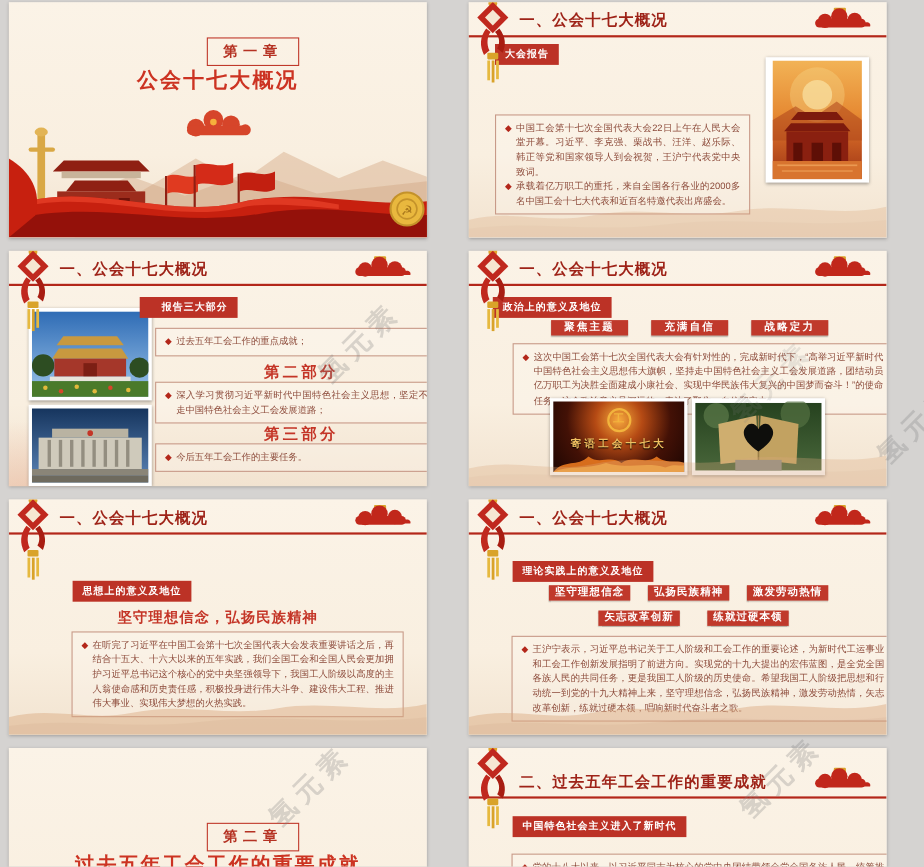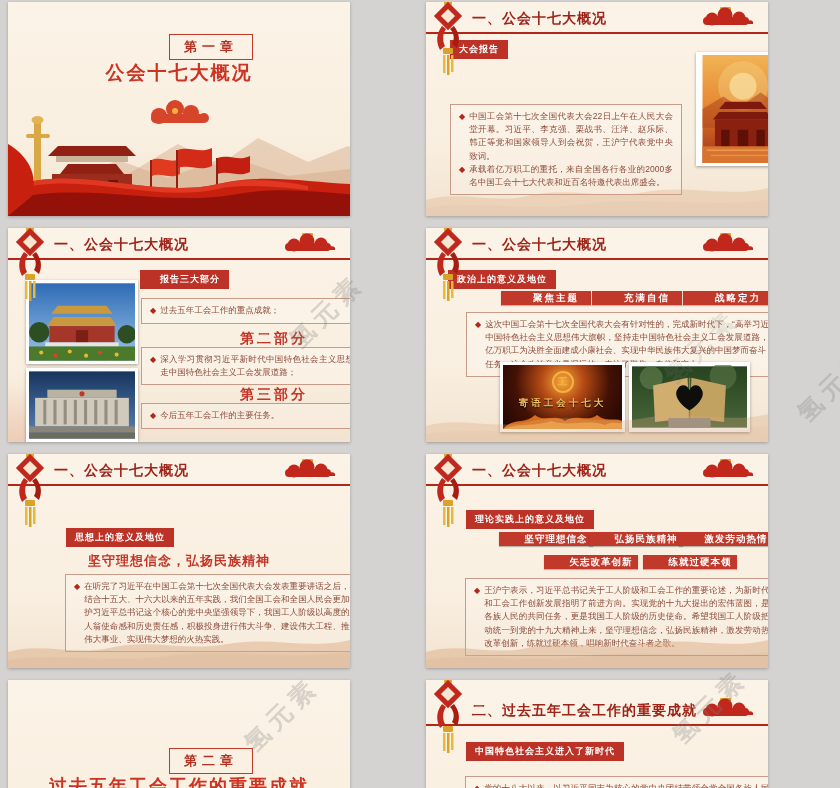--- a/index.html
+++ b/index.html
@@ -1,32 +1,32 @@
 <!DOCTYPE html>
 <html><head>
 <meta charset="utf-8">
 <style>
   html,body{margin:0;padding:0;background:#d5d3d1;font-family:"Liberation Sans",sans-serif;}
   #stage{position:relative;width:840px;height:788px;background:#d5d3d1;overflow:hidden;}
   .grid{position:absolute;left:8px;top:2px;display:grid;grid-template-columns:406px 406px;grid-auto-rows:214px;gap:12px;}
-  .slide{position:relative;width:342px;height:214px;overflow:hidden;
+  .slide{position:relative;width:380px;height:214px;overflow:hidden;
          background:linear-gradient(180deg,#fbf3e7 0%,#f9efe0 65%,#f2e3d0 100%);
          box-shadow:0 1px 3px rgba(0,0,0,.25);}
   
   .hdr-title{position:absolute;left:46px;top:8px;font-size:14px;font-weight:bold;color:#9e2318;letter-spacing:1px;white-space:nowrap;}
   .hdr-line{position:absolute;left:0;right:0;top:30px;height:2px;background:#b3271a;}
   .knot{position:absolute;left:4px;top:-4px;width:36px;height:78px;z-index:3;}
   .hdr-cloud{position:absolute;right:14px;top:3px;width:58px;height:24px;}
   
   .badge{position:absolute;background:#bc3226;color:#fff;font-size:9px;font-weight:bold;padding:3px 9px;letter-spacing:1px;white-space:nowrap;}
   .tbox{position:absolute;border:1px solid #c89a88;color:#8c4a3a;font-size:8.5px;line-height:1.55;padding:5px 8px;background:rgba(255,252,246,.25);}
   .brow{display:flex;align-items:flex-start;}
   .bmark{color:#b3271a;margin-right:4px;font-size:8px;line-height:1.7;}
   .btxt{flex:1;text-align:justify;}
-  .btn{position:absolute;background:#c0392b;color:#fff;font-weight:bold;font-size:9.5px;height:14px;line-height:14px;width:70px;text-align:center;letter-spacing:2px;box-shadow:0 1px 1px rgba(0,0,0,.25);padding-left:20px;}
+  .btn{position:absolute;background:#c0392b;color:#fff;font-weight:bold;font-size:9.5px;height:14px;line-height:14px;width:70px;text-align:center;letter-spacing:2px;box-shadow:0 1px 1px rgba(0,0,0,.25);}
   .part-title{position:absolute;color:#c43527;font-weight:bold;font-size:14px;letter-spacing:3px;text-align:center;}
   .photo{position:absolute;background:#fff;padding:3px;box-shadow:0 1px 3px rgba(0,0,0,.35);}
   .photo svg{display:block;}
   .gw{position:absolute;bottom:0;left:0;width:100%;height:46px;}
   .center-title{position:absolute;left:0;right:0;text-align:center;color:#c43527;font-weight:bold;font-size:13px;letter-spacing:1px;}
   
   .chapter-badge{position:absolute;left:50%;transform:translateX(-50%);border:1px solid #c0392b;color:#b53223;
                  font-family:"Liberation Serif",serif;font-size:13px;font-weight:bold;padding:3px 14px;letter-spacing:5px;white-space:nowrap;margin-left:32px;}
   .chapter-title{position:absolute;left:0;right:0;text-align:center;color:#cc3322;font-weight:bold;letter-spacing:2px;white-space:nowrap;}
   .cover-art{position:absolute;left:0;bottom:0;width:406px;height:112px;}
@@ -228,21 +228,21 @@
             <rect x="54" y="28" width="3" height="24"></rect>
               <rect x="64" y="28" width="3" height="24"></rect>
             <rect x="74" y="28" width="3" height="24"></rect>
               <rect x="84" y="28" width="3" height="24"></rect>
           </g>
           <circle cx="52" cy="22" r="2.5" fill="#c43527"></circle>
           <rect x="0" y="54" width="104" height="6" fill="#8a8578"></rect>
           <rect x="0" y="60" width="104" height="6" fill="#6e6a5e"></rect>
         </svg>
       </div>
-      <div class="badge" style="left:132px;top:42px;padding-left:20px;">报告三大部分</div>
+      <div class="badge" style="left:119px;top:42px;padding-left:20px;">报告三大部分</div>
       <div class="tbox" style="left:133px;top:70px;width:248px;">
         <div class="brow">
             <span class="bmark">◆</span>
         <span class="btxt">过去五年工会工作的重点成就；</span>
           </div>
       </div>
       <div class="part-title" style="left:135px;width:262px;top:102px;">第二部分</div>
       <div class="tbox" style="left:133px;top:119px;width:248px;">
         <div class="brow">
             <span class="bmark">◆</span>

